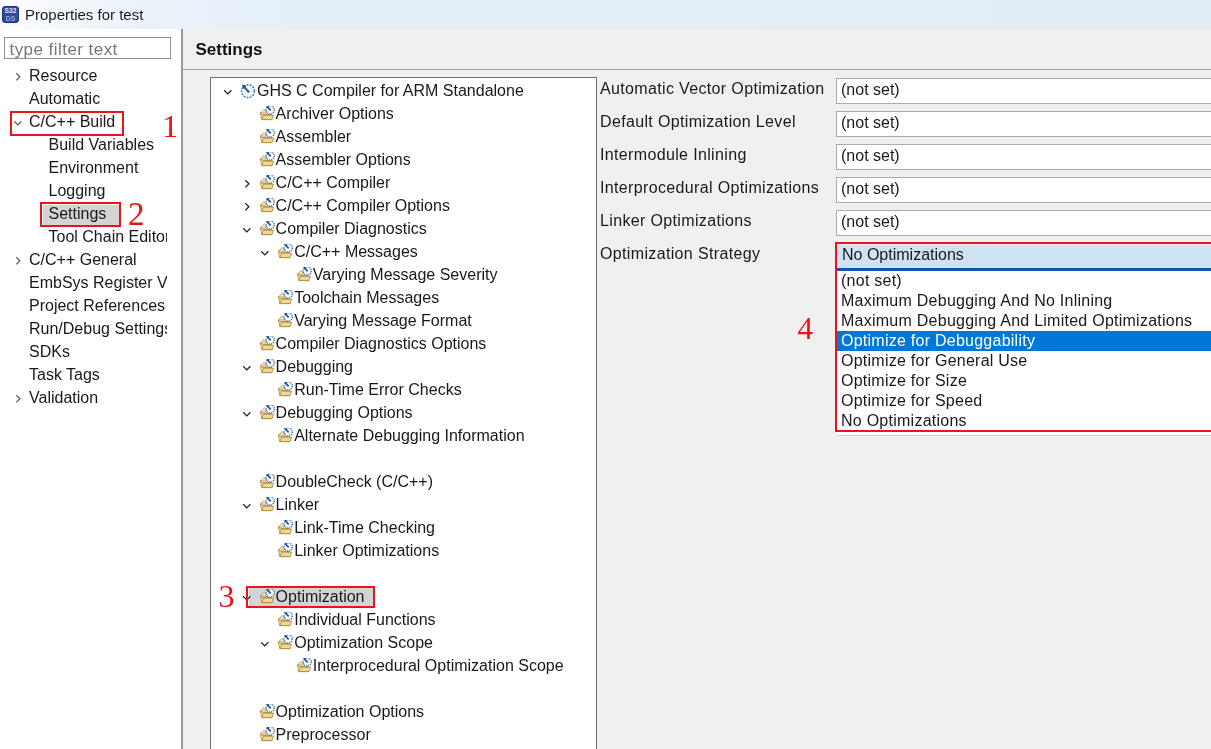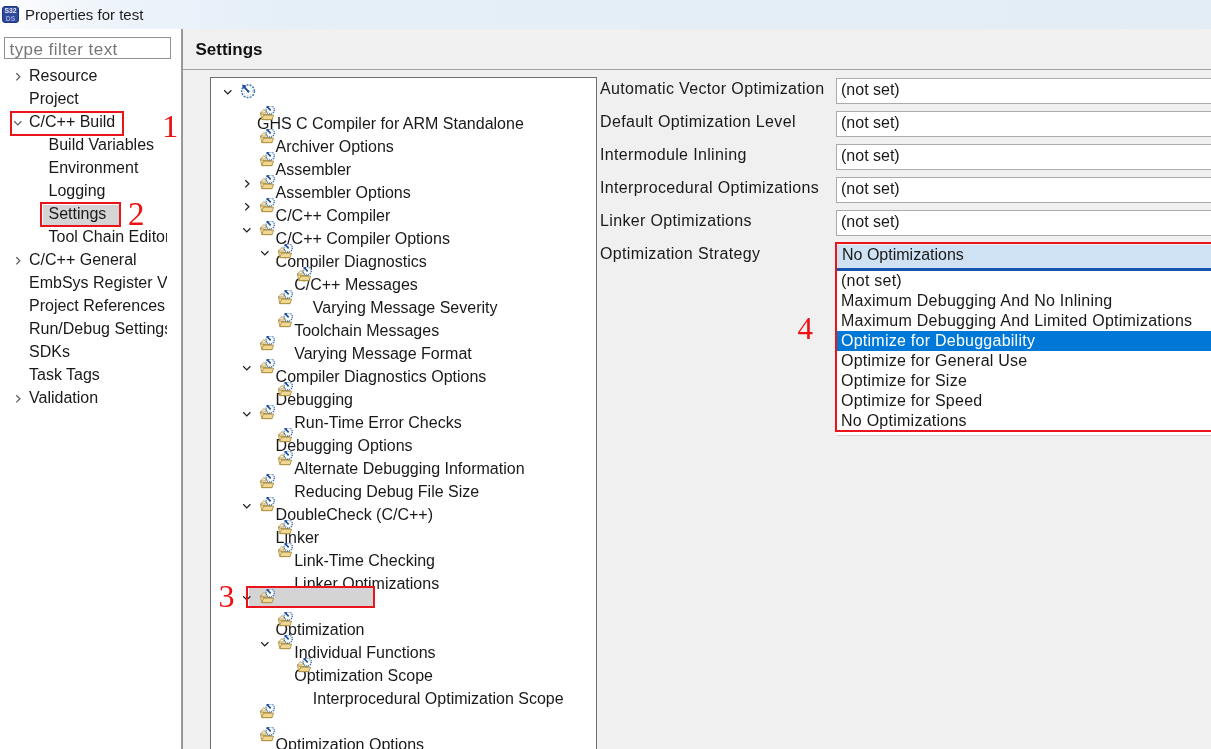--- a/index.html
+++ b/index.html
@@ -11,21 +11,21 @@
 .filter { left:3.5px; top:8px; width:167px; height:21.5px; border:1px solid #919191; background:#fff; }
 .filter span { position:absolute; left:5px; top:1.5px; font-size:17px; letter-spacing:0.45px; color:#767676; }
 .lrow { left:0; width:167px; height:23px; overflow:hidden; }
 .ltxt { top:2px; font-size:16px; color:#191919; white-space:nowrap; }
 .divider { left:181px; top:29px; width:2px; height:720px; background:#989898; }
 .main { left:183px; top:29px; width:1028px; height:720px; background:#f0f0f0; }
 .shead { left:12.5px; top:11px; font-size:17px; font-weight:bold; color:#111; }
 .sline { left:0px; top:39.5px; width:1028px; height:1px; background:#a0a0a0; }
 .treepanel { left:27px; top:48px; width:387px; height:673px; background:#fff; border:1px solid #6e6e6e; border-bottom:none; overflow:hidden; }
 .mrow { left:0; width:385px; height:23px; }
-.mtxt { top:2px; font-size:16px; color:#191919; white-space:nowrap;margin-top:33px; }
+.mtxt { top:2px; font-size:16px; color:#191919; white-space:nowrap; }
 .flab { font-size:16px; color:#191919; letter-spacing:0.35px; white-space:nowrap; }
 .combo { left:836px; width:378px; height:26px; background:#fff; border:1px solid #ababab; }
 .ctext { position:absolute; left:4px; top:2px; font-size:16px; color:#191919; }
 .cfield { left:837px; top:244.5px; width:377px; height:23.5px; background:#cfe2f4; }
 .cftext { position:absolute; left:5px; top:1.5px; font-size:16px; color:#191919; }
 .cfline { left:837px; top:268px; width:377px; height:2.5px; background:#1355b0; }
 .dlist { left:837px; top:270.5px; width:377px; height:160px; background:#fff; }
 .drow { height:20px; font-size:16px; color:#191919; padding-left:4px; line-height:20px; white-space:nowrap; letter-spacing:0.25px; }
 .dsel { background:#0078d7; color:#fff; }
 .redbox { border:2.5px solid #e9151b; }
@@ -47,21 +47,21 @@
     </div>
 <div class="abs" style="left:0;top:36px;width:167px;height:684px;overflow:hidden">
 <div class="abs" style="left:0;top:-65px;width:181px;height:760px">
 <div class="abs lrow" style="top:65.0px">
           <svg class="abs" style="left:10px;top:3.5px" width="16" height="16" viewBox="0 0 16 16">
             <path d="M6.3 4.2 L9.9 7.8 L6.3 11.4" stroke="#5f5f5f" stroke-width="1.25" fill="none"></path>
           </svg>
           <span class="abs ltxt" style="left:29px">Resource</span>
         </div>
 <div class="abs lrow" style="top:88.0px">
-          <span class="abs ltxt" style="left:29px">Project</span>
+          <span class="abs ltxt" style="left:29px">Automatic</span>
         </div>
 <div class="abs lrow" style="top:111.0px">
           <svg class="abs" style="left:10px;top:3.5px" width="16" height="16" viewBox="0 0 16 16">
             <path d="M4.2 6.3 L7.8 9.9 L11.4 6.3" stroke="#5f5f5f" stroke-width="1.25" fill="none"></path>
           </svg>
           <span class="abs ltxt" style="left:29px">C/C++ Build</span>
         </div>
 <div class="abs lrow" style="top:134.0px">
           <span class="abs ltxt" style="left:48.5px">Build Variables</span>
         </div>
@@ -337,33 +337,20 @@
 <path d="M1.4 7.0 L4.9 3.6 L7.5 5.5 L7.5 7.0 Z" fill="#faf2da" stroke="#a8862e" stroke-width="0.8"></path>
 <path d="M1.4 7.0 L2.8 13.6 L13.0 13.6 L11.9 8.5 L3.3 8.5 Z" fill="#f5e5b6" stroke="#a8862e" stroke-width="0.8"></path>
 <path d="M2.8 13.6 L13.0 13.6 L14.6 9.2 L4.6 9.2 Z" fill="#efd795" stroke="#a8862e" stroke-width="0.8"></path>
 <g transform="translate(6.1,-1.3) scale(0.64)">
 <circle cx="8" cy="8.2" r="6.4" fill="#fdfdfe" stroke="#4177b6" stroke-width="2.2" stroke-dasharray="1.9 1.4"></circle>
 <path d="M3.4 3.2 L8.7 8.8" stroke="#1d4d96" stroke-width="2.6"></path>
 <path d="M1.9 1.6 l4.6 1.2 -3.1 3.2 z" fill="#1d4d96"></path>
 </g>
 </svg>
         <span class="abs mtxt" style="left:83.2px">Alternate Debugging Information</span>
-      </div>
-<div class="abs mrow" style="top:370.0px">
-        <svg class="abs" style="left:66.2px;top:3px" width="16" height="16" viewBox="0 0 16 16">
-<path d="M1.4 7.0 L4.9 3.6 L7.5 5.5 L7.5 7.0 Z" fill="#faf2da" stroke="#a8862e" stroke-width="0.8"></path>
-<path d="M1.4 7.0 L2.8 13.6 L13.0 13.6 L11.9 8.5 L3.3 8.5 Z" fill="#f5e5b6" stroke="#a8862e" stroke-width="0.8"></path>
-<path d="M2.8 13.6 L13.0 13.6 L14.6 9.2 L4.6 9.2 Z" fill="#efd795" stroke="#a8862e" stroke-width="0.8"></path>
-<g transform="translate(6.1,-1.3) scale(0.64)">
-<circle cx="8" cy="8.2" r="6.4" fill="#fdfdfe" stroke="#4177b6" stroke-width="2.2" stroke-dasharray="1.9 1.4"></circle>
-<path d="M3.4 3.2 L8.7 8.8" stroke="#1d4d96" stroke-width="2.6"></path>
-<path d="M1.9 1.6 l4.6 1.2 -3.1 3.2 z" fill="#1d4d96"></path>
-</g>
-</svg>
-        <span class="abs mtxt" style="left:83.2px">Reducing Debug File Size</span>
       </div>
 <div class="abs mrow" style="top:393.0px">
         <svg class="abs" style="left:47.6px;top:3px" width="16" height="16" viewBox="0 0 16 16">
 <path d="M1.4 7.0 L4.9 3.6 L7.5 5.5 L7.5 7.0 Z" fill="#faf2da" stroke="#a8862e" stroke-width="0.8"></path>
 <path d="M1.4 7.0 L2.8 13.6 L13.0 13.6 L11.9 8.5 L3.3 8.5 Z" fill="#f5e5b6" stroke="#a8862e" stroke-width="0.8"></path>
 <path d="M2.8 13.6 L13.0 13.6 L14.6 9.2 L4.6 9.2 Z" fill="#efd795" stroke="#a8862e" stroke-width="0.8"></path>
 <g transform="translate(6.1,-1.3) scale(0.64)">
 <circle cx="8" cy="8.2" r="6.4" fill="#fdfdfe" stroke="#4177b6" stroke-width="2.2" stroke-dasharray="1.9 1.4"></circle>
 <path d="M3.4 3.2 L8.7 8.8" stroke="#1d4d96" stroke-width="2.6"></path>
 <path d="M1.9 1.6 l4.6 1.2 -3.1 3.2 z" fill="#1d4d96"></path>

